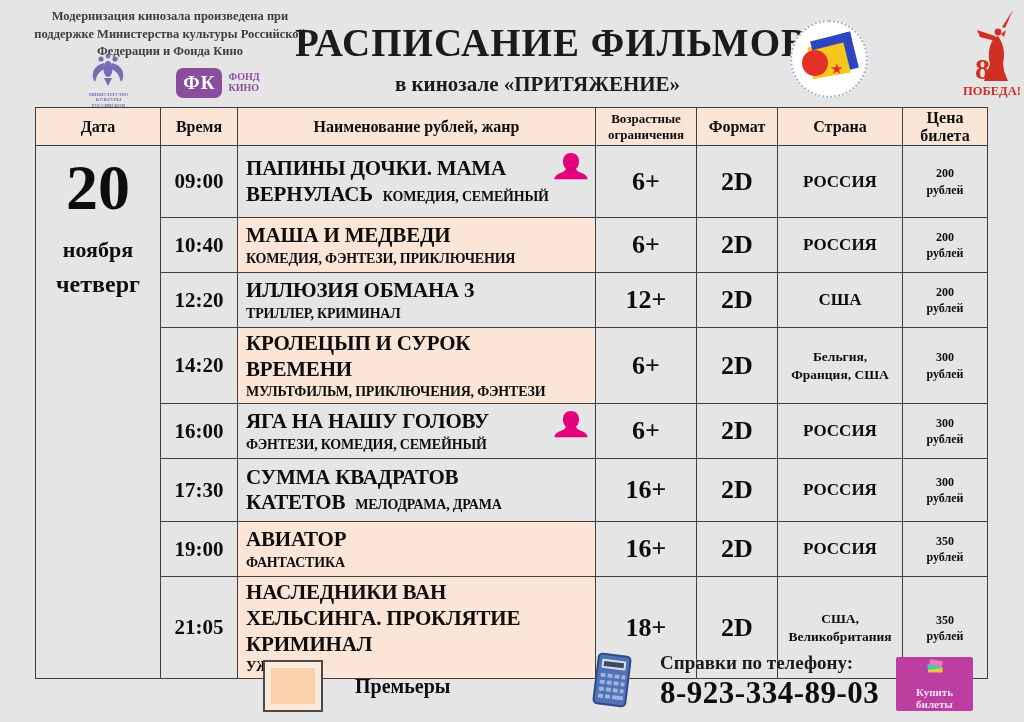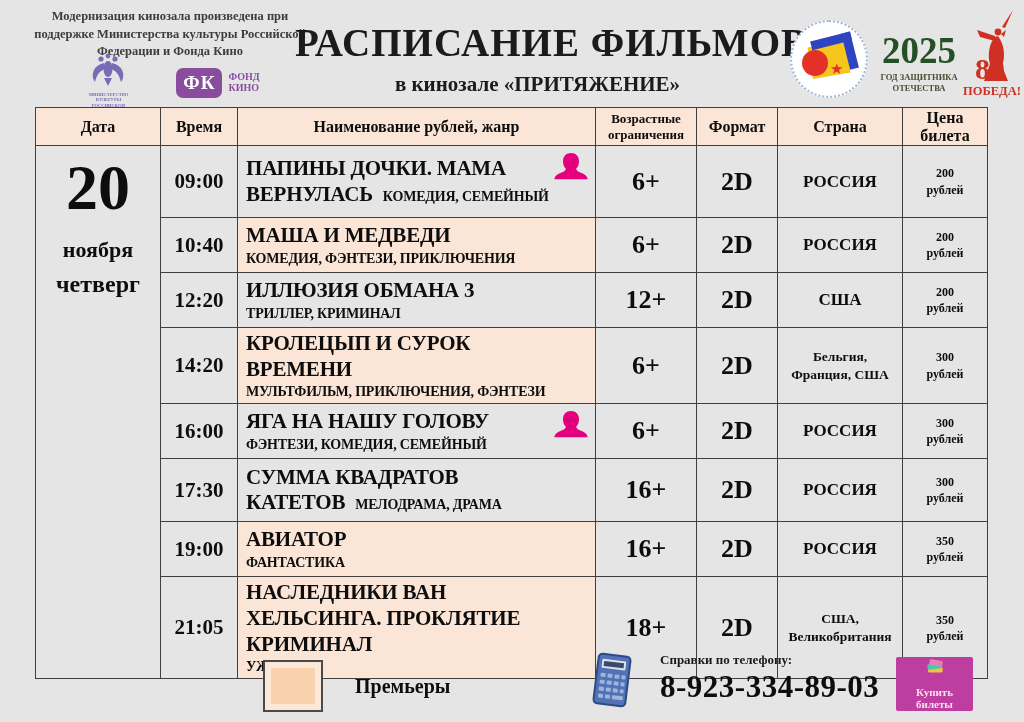--- a/index.html
+++ b/index.html
@@ -64,21 +64,21 @@
   .country-cell.small{font-size:13.5px;line-height:1.3;padding:0 4px !important;}
   .price-cell{font-size:12px;line-height:1.35;}
 
   
   .legend{position:absolute;left:263px;top:660px;display:flex;align-items:center;gap:32px;}
   .legend-swatch{width:56px;height:48px;background:#f9d2ad;border:2px solid#4a4a4a;
     box-shadow:inset 0 0 0 6px #fce9d9;}
   .legend-label{font-size:20px;font-weight:bold;color:#0d0d0d;}
   .calc-icon{position:absolute;left:594px;top:653px;transform:rotate(7deg);}
   .phone-block{position:absolute;left:660px;top:652px;}
-  .phone-label{font-size:13px;font-weight:bold;color:#1a1a1a;}
+  .phone-label{font-size:19px;font-weight:bold;color:#1a1a1a;}
   .phone-number{font-size:31px;font-weight:bold;color:#0d0d0d;margin-top:1px;letter-spacing:0.5px;}
   .buy-btn{position:absolute;left:896px;top:657px;width:77px;height:54px;background:#bd3da0;
     border:none;border-radius:2px;display:flex;flex-direction:column;align-items:center;
     justify-content:center;gap:10px;cursor:pointer;font-family:inherit;}
   .buy-btn-label{color:#f6e3f1;font-size:11px;font-weight:bold;}
 </style>
 </head>
 <body>
 
 <div class="page">
@@ -116,24 +116,20 @@
     <div class="sub-title">в кинозале «ПРИТЯЖЕНИЕ»</div>
   </div>
 
   <div class="right-logos">
     <div class="circle-logo">
       <div class="cl-yellow"></div>
       <div class="cl-red"></div>
       <div class="cl-blue"></div>
       <div class="cl-star">★</div>
       <div class="cl-star2">✦</div>
-    </div>
-    <div class="badge-2025">
-      <div class="badge-year">2025</div>
-      <div class="badge-year-label">ГОД ЗАЩИТНИКА ОТЕЧЕСТВА</div>
     </div>
     <div class="victory-badge">
       <svg class="victory-statue" width="46" height="72" viewBox="0 0 46 72">
         <g fill="#d02f23">
           <path d="M42 0 L34 18 L31 17 Z"></path>
           <circle cx="27" cy="22" r="3.4"></circle>
           <path d="M30 24 L35 20 L33 27 Z"></path>
           <path d="M24 26 L6 20 L9 27 L24 31 Z"></path>
           <path d="M27 26 C33 34 35 46 31 56 L37 71 L13 71 L19 54 C16 44 19 32 24 27 Z"></path>
         </g>

